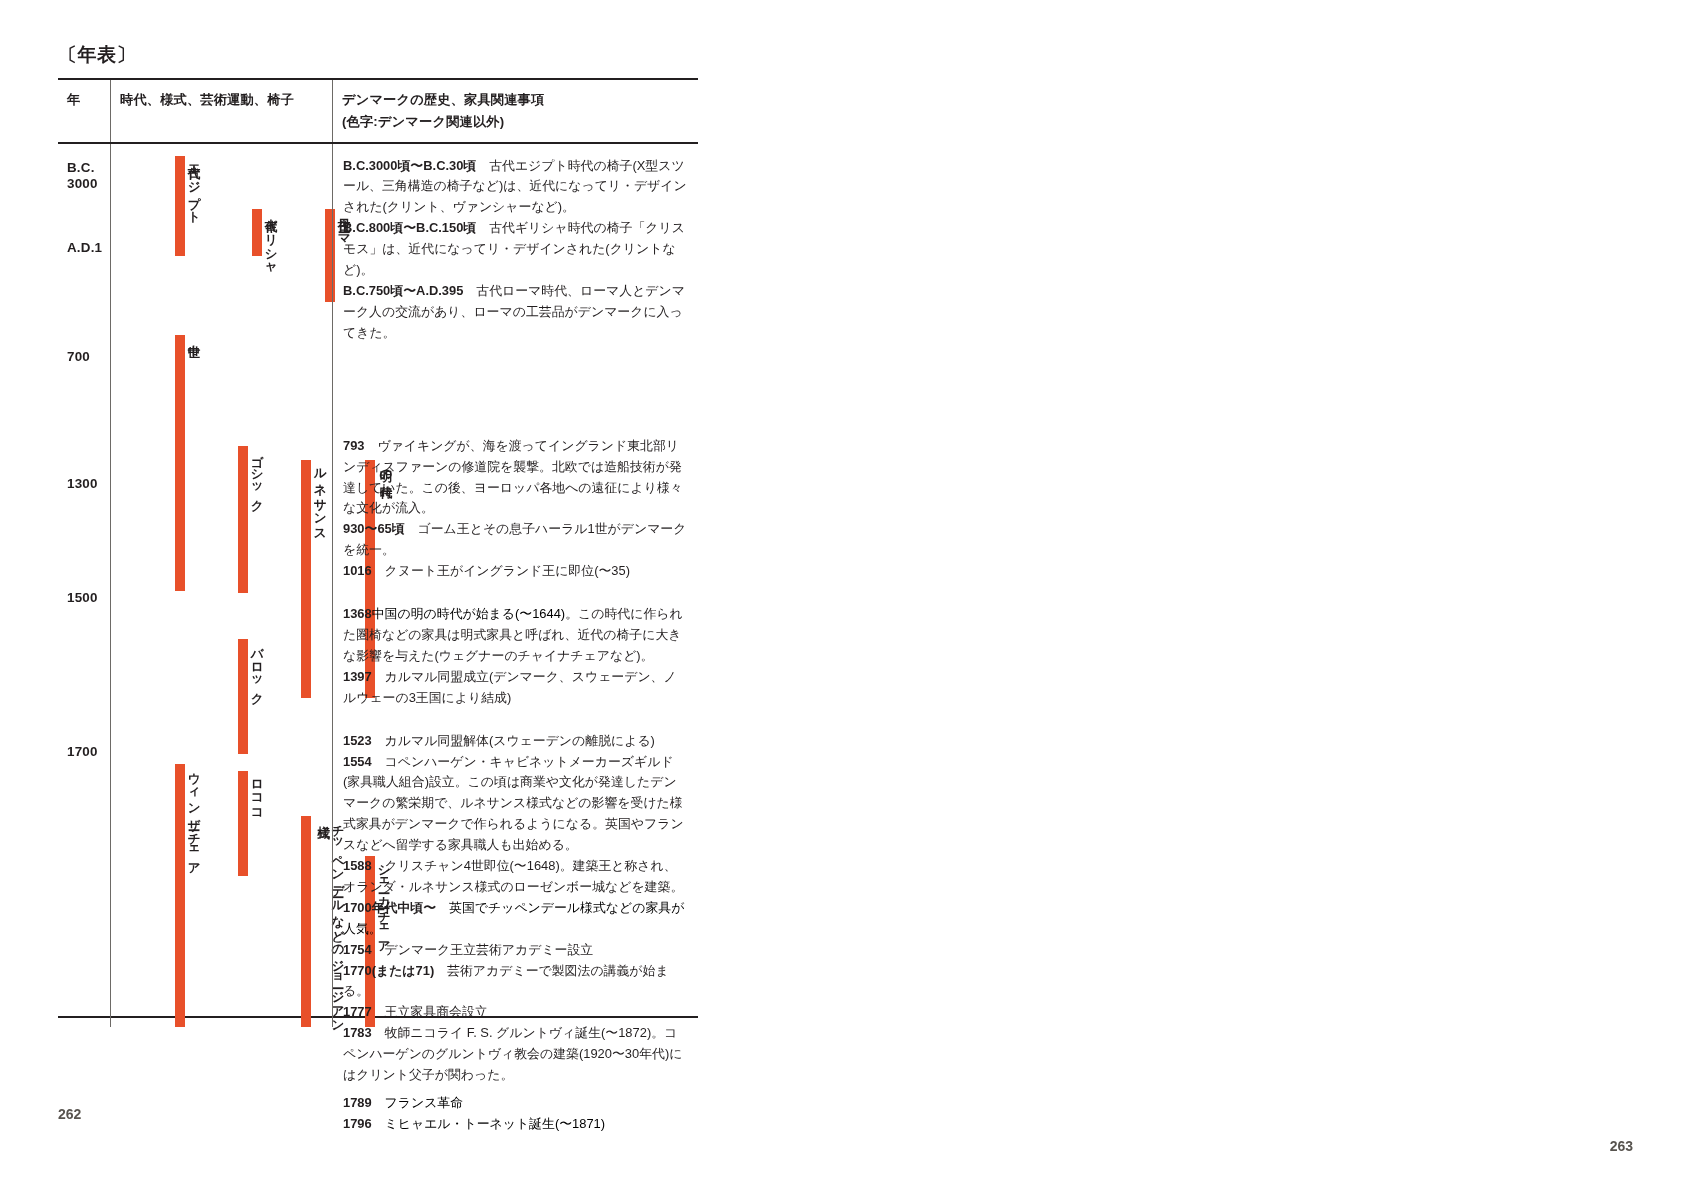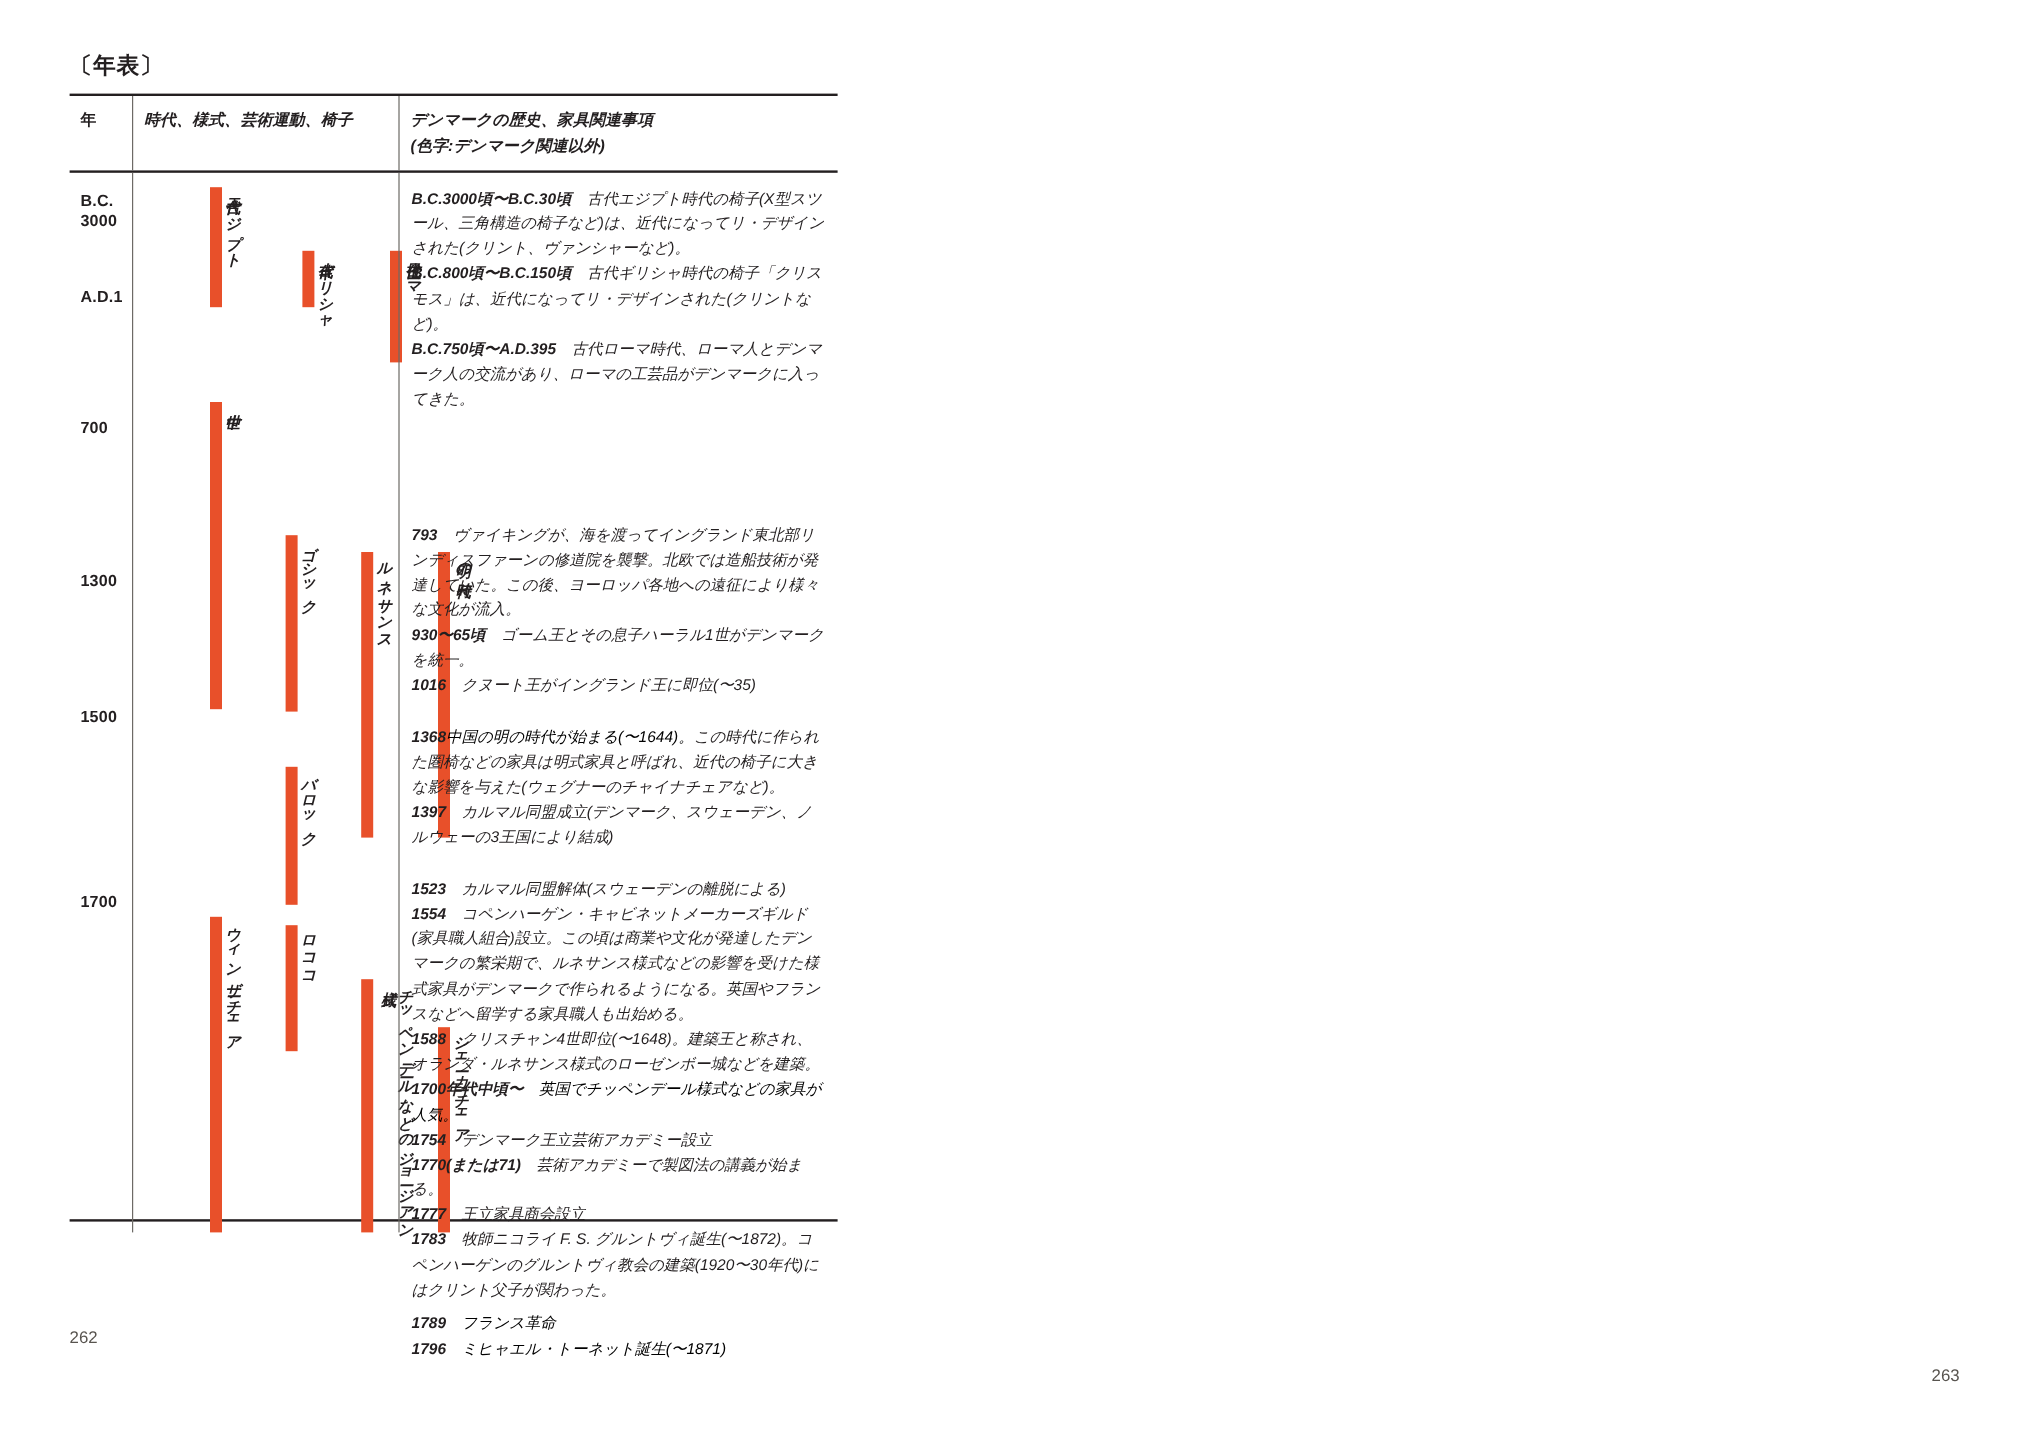--- a/index.html
+++ b/index.html
@@ -16,21 +16,21 @@
   .page{position:absolute;top:0;height:1200px;}
   .page-left{left:0;width:845px;}
   .page-right{left:845px;width:846px;margin-top:32px;}
 
   .caption{
     position:absolute;left:58px;top:42px;
     font-size:19px;font-weight:700;letter-spacing:.5px;
   }
 
   .folio{
-    position:absolute;bottom:78px;font-size:14px;color:#58544f;font-weight:400;
+    position:absolute;bottom:78px;font-size:14px;color:#58544f;font-weight:700;
   }
   .folio-left{left:58px;}
   .folio-right{right:58px;}
 
   
   .tbl{
     position:absolute;
     border-top:2.5px solid #231f20;
     border-bottom:2.5px solid #231f20;
     box-sizing:border-box;
@@ -41,21 +41,21 @@
     display:flex;
     border-bottom:2.5px solid #231f20;
     box-sizing:border-box;
   }
   .th{
     box-sizing:border-box;
     padding:9px 8px 9px 9px;
     font-size:13.2px;font-weight:700;line-height:1.65;
     letter-spacing:.2px;
   }
-  .vsep{border-left:1.1px solid #6d6a66;font-style:italic;}
+  .vsep{border-left:1.1px solid #6d6a66;}
 
   
   .l-c1{width:52px;}
   .l-c2{width:222px;}
   .l-c3{width:366px;}
 
   .tbody{display:flex;position:relative;}
   .tcell{box-sizing:border-box;position:relative;}
 
   

